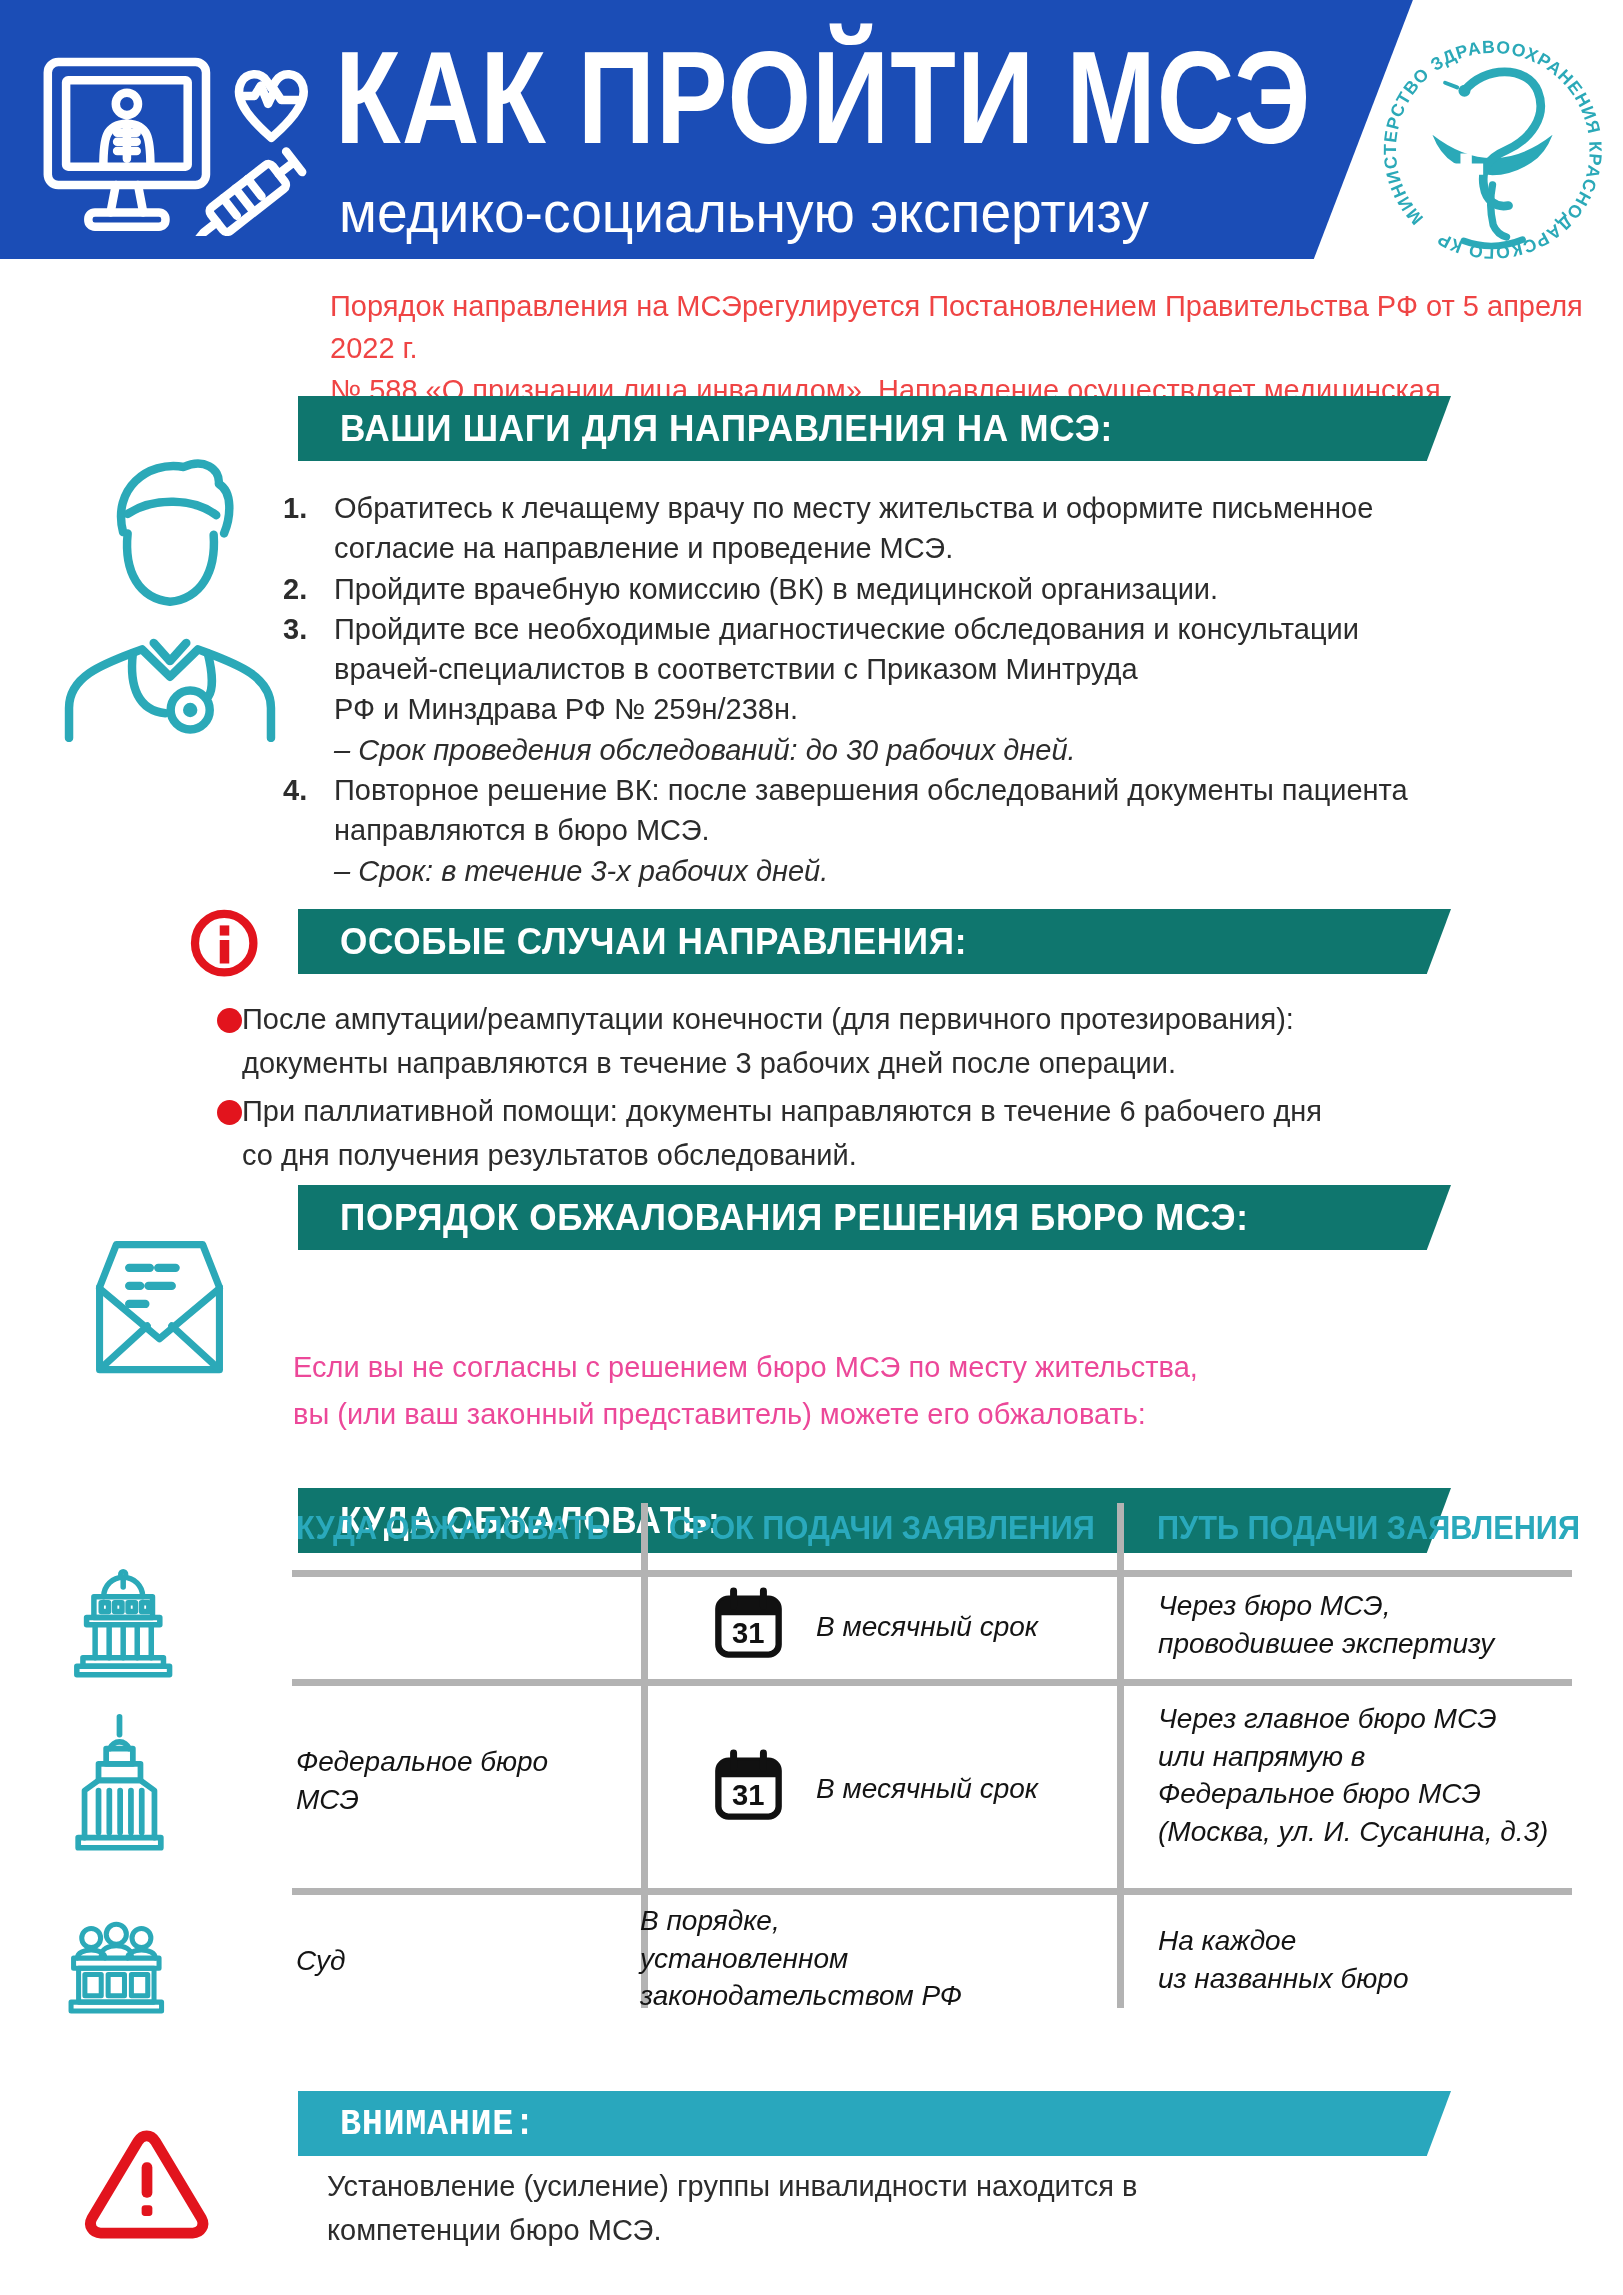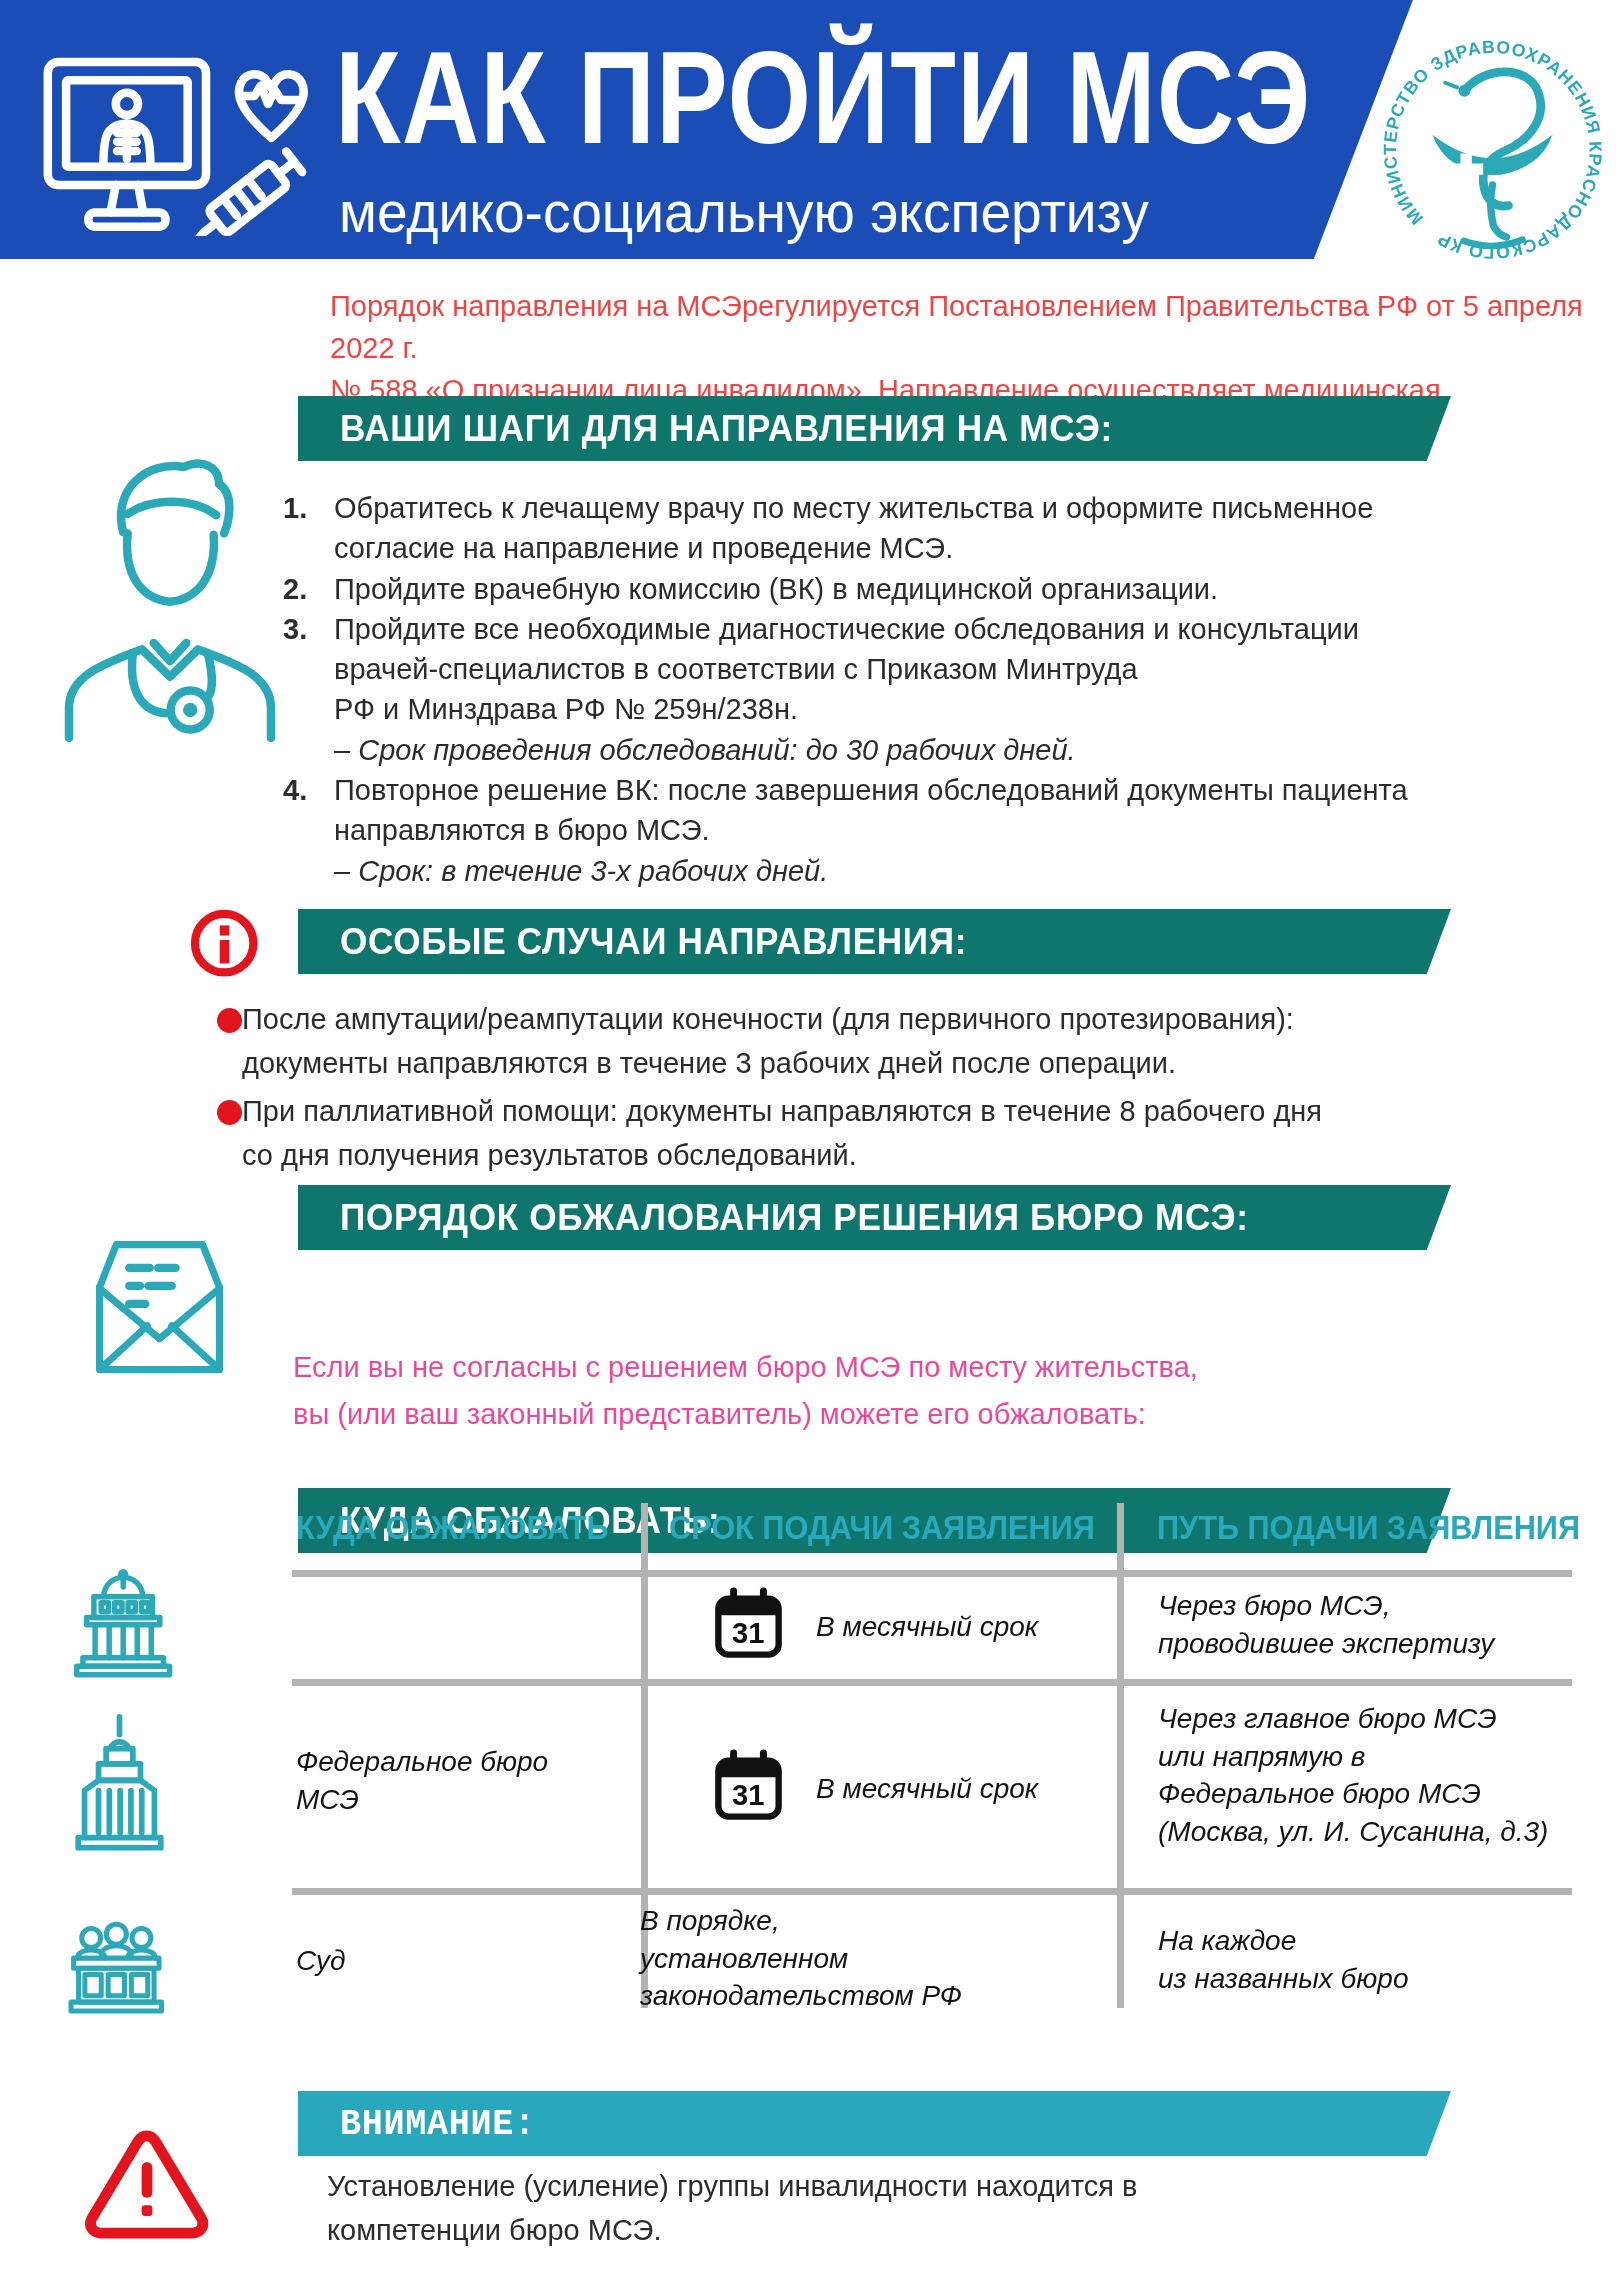--- a/index.html
+++ b/index.html
@@ -160,21 +160,21 @@
   </div>
 
   <div class="bullets">
     <div class="bullet-row">
       <span class="dot"></span>
       <span class="txt pre">После ампутации/реампутации конечности (для первичного протезирования):
 документы направляются в течение 3 рабочих дней после операции.</span>
     </div>
     <div class="bullet-row">
       <span class="dot"></span>
-      <span class="txt pre">При паллиативной помощи: документы направляются в течение 8 рабочего дня
+      <span class="txt pre">При паллиативной помощи: документы направляются в течение 6 рабочего дня
 со дня получения результатов обследований.</span>
     </div>
   </div>
 
   <svg class="icon-abs" style="left:71px;top:1215px;" width="177" height="174" viewBox="0 0 270 270" fill="none" stroke="#2ba9b8" stroke-width="11" stroke-linecap="round" stroke-linejoin="round">
     <path d="M42 112 L42 240 L228 240 L228 112"></path>
     <path d="M42 112 L68 46 L202 46 L228 112"></path>
     <path d="M88 82 H120 M133 82 H160 M88 110 H105 M118 110 H154 M88 138 H113" stroke-width="13"></path>
     <path d="M42 114 L135 192 L228 114"></path>
     <path d="M44 238 L116 172 M226 238 L154 172"></path>

